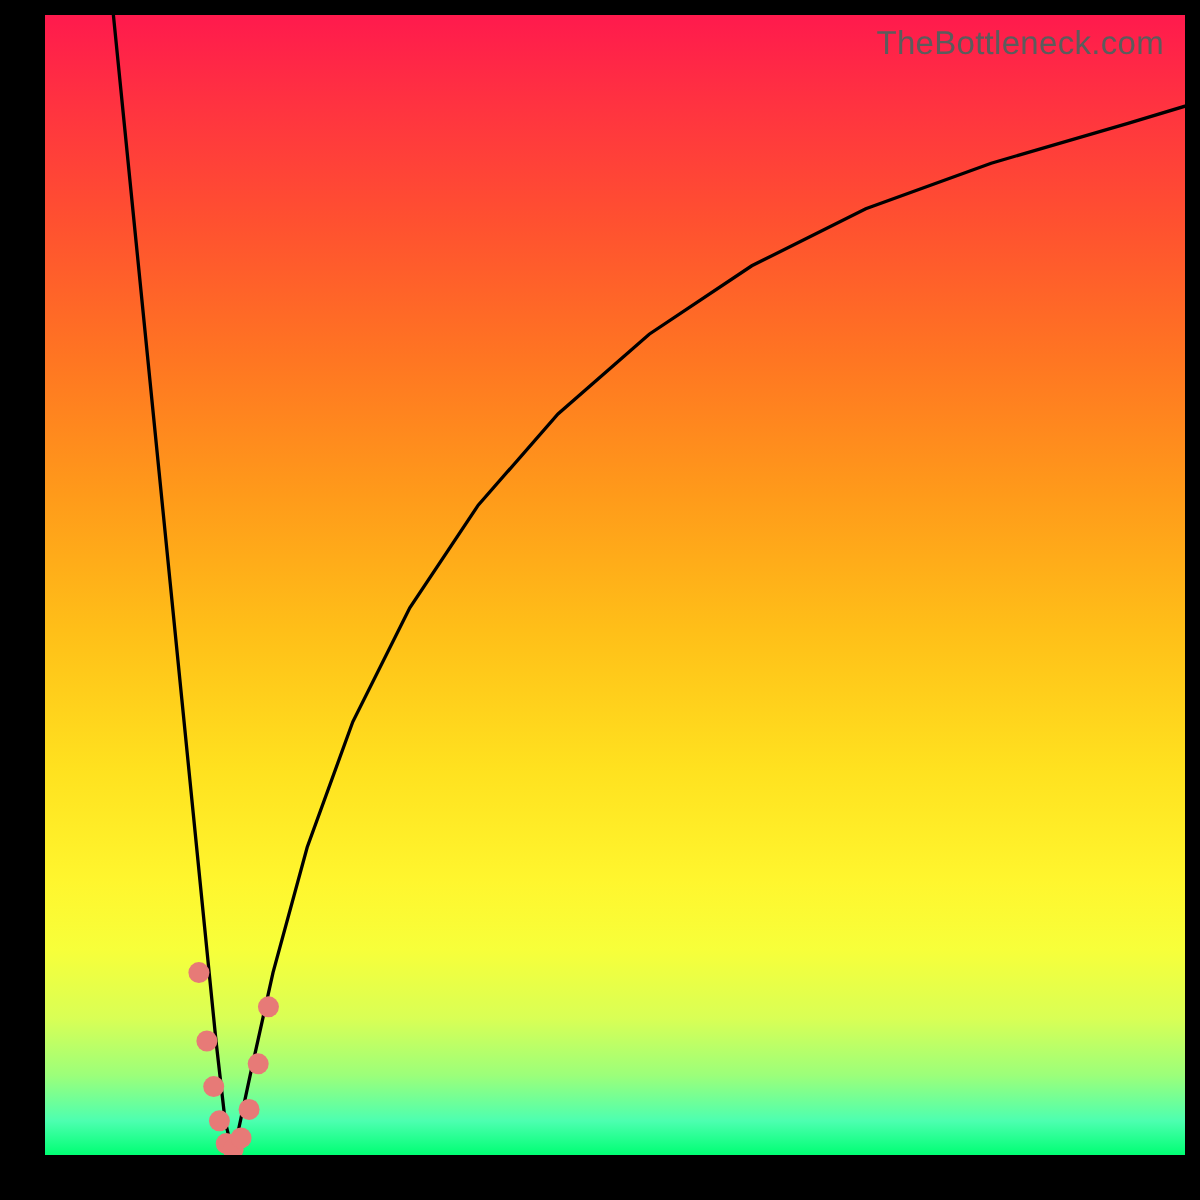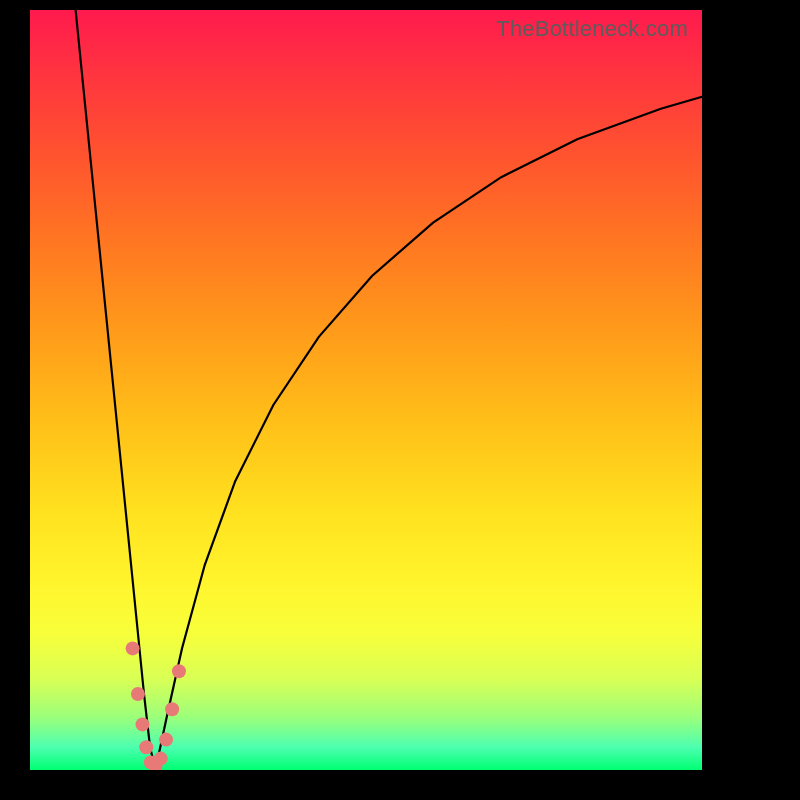--- a/index.html
+++ b/index.html
@@ -14,21 +14,21 @@
   .frame {
     position: relative;
     width: 800px;
     height: 800px;
     background: #000;
   }
   .plot {
     position: absolute;
     left: 30px;
     top: 10px;
-    width: 672px;
+    width: 760px;
     height: 760px;
     background: linear-gradient(to bottom,
       #ff1a4d 0%,
       #ff3340 8%,
       #ff5030 18%,
       #ff7522 30%,
       #ff9a1a 42%,
       #ffbf18 54%,
       #ffe11f 66%,
       #fff62e 76%,

